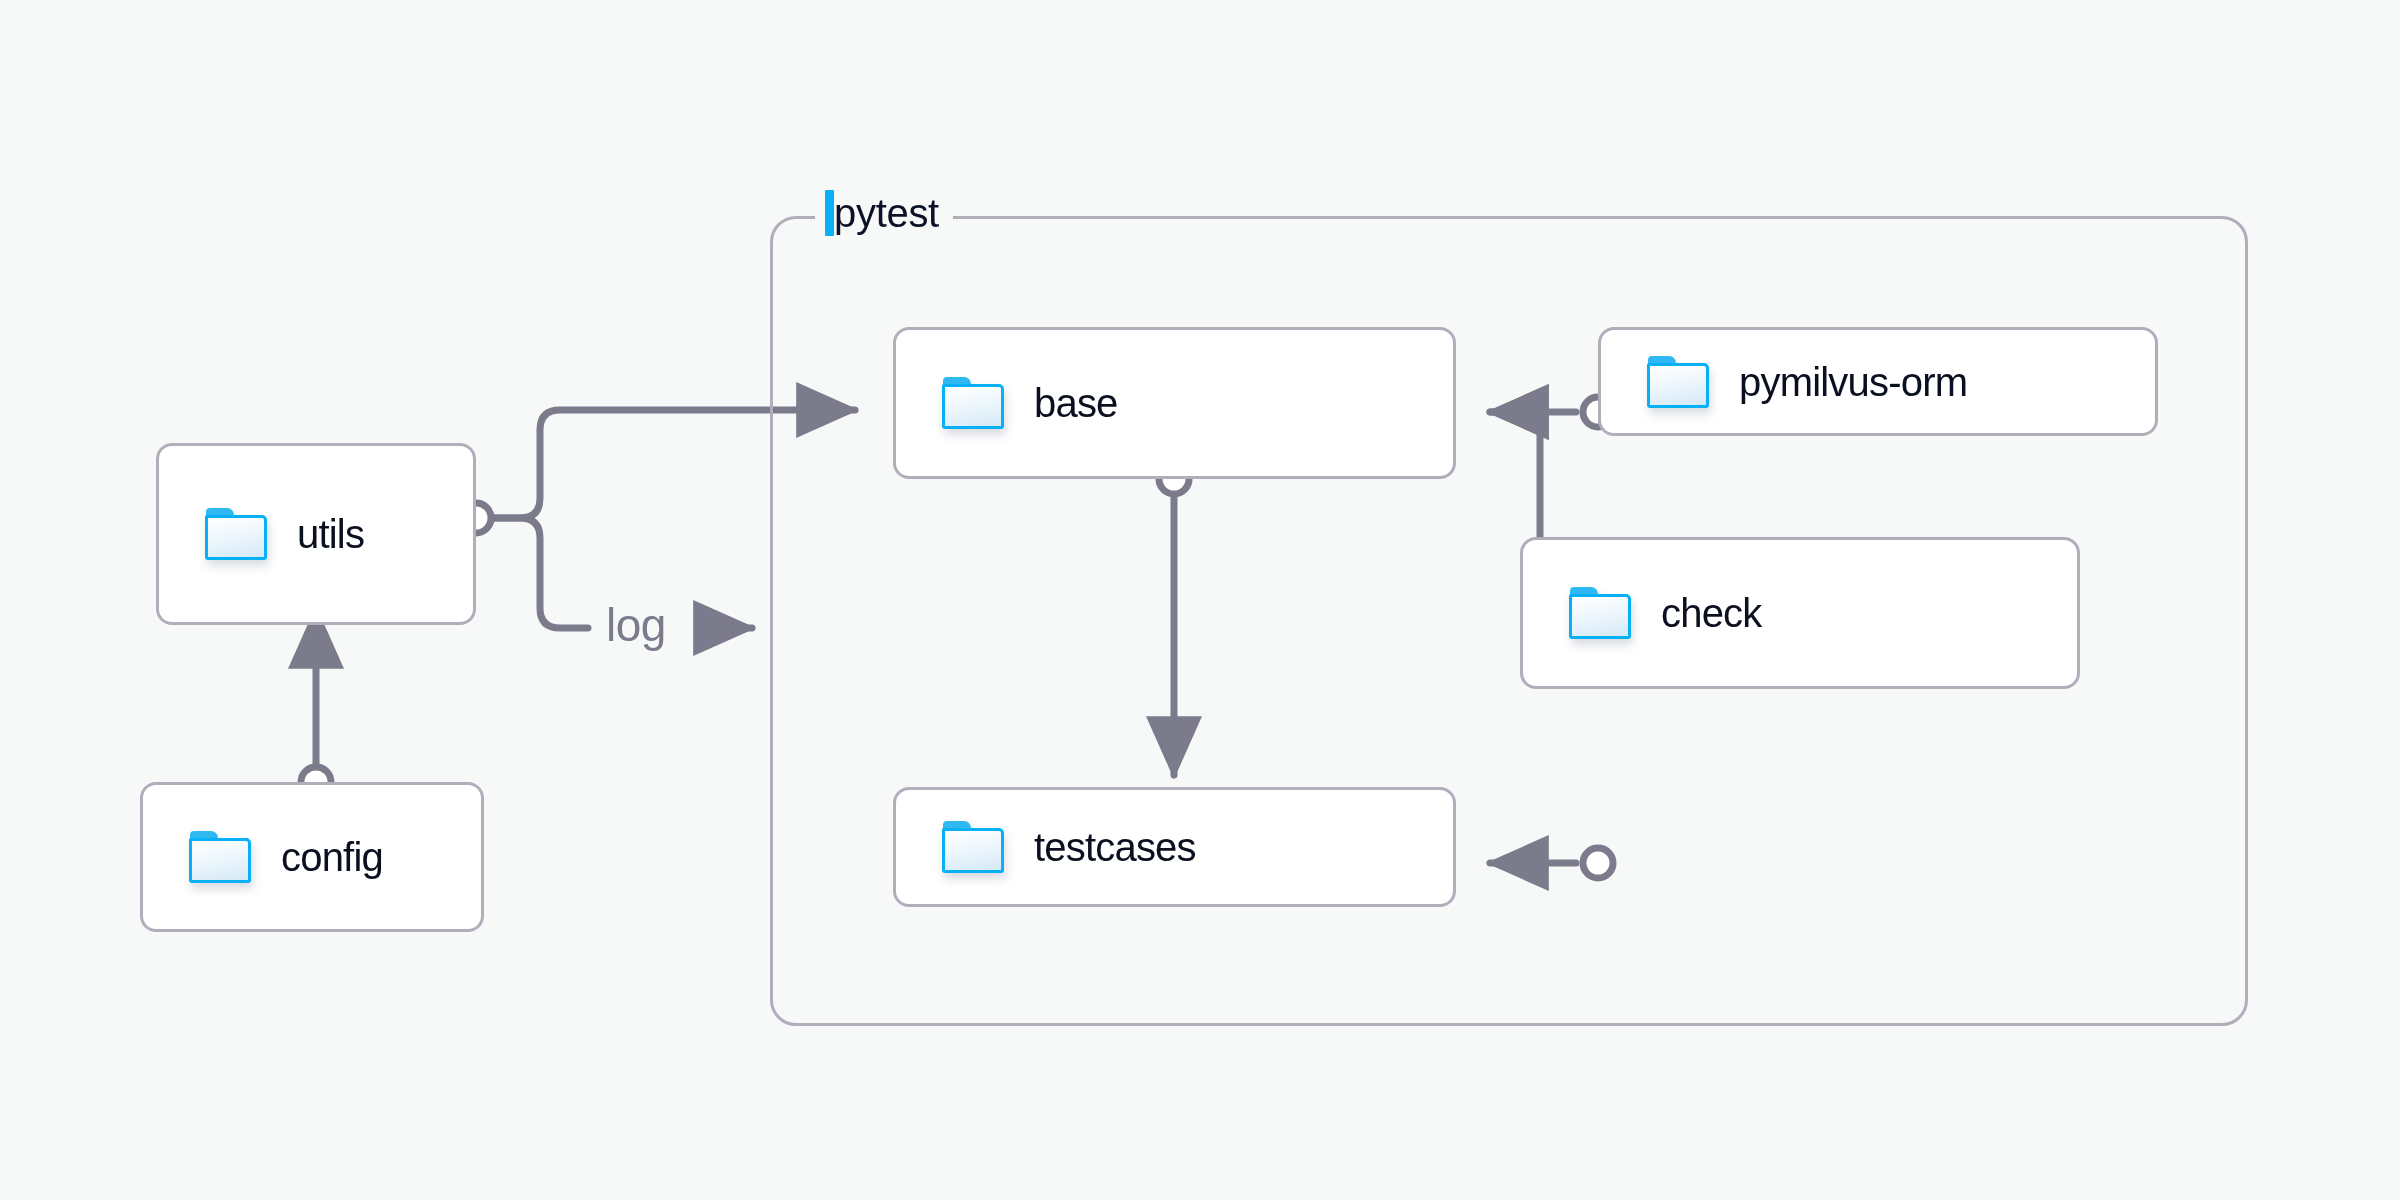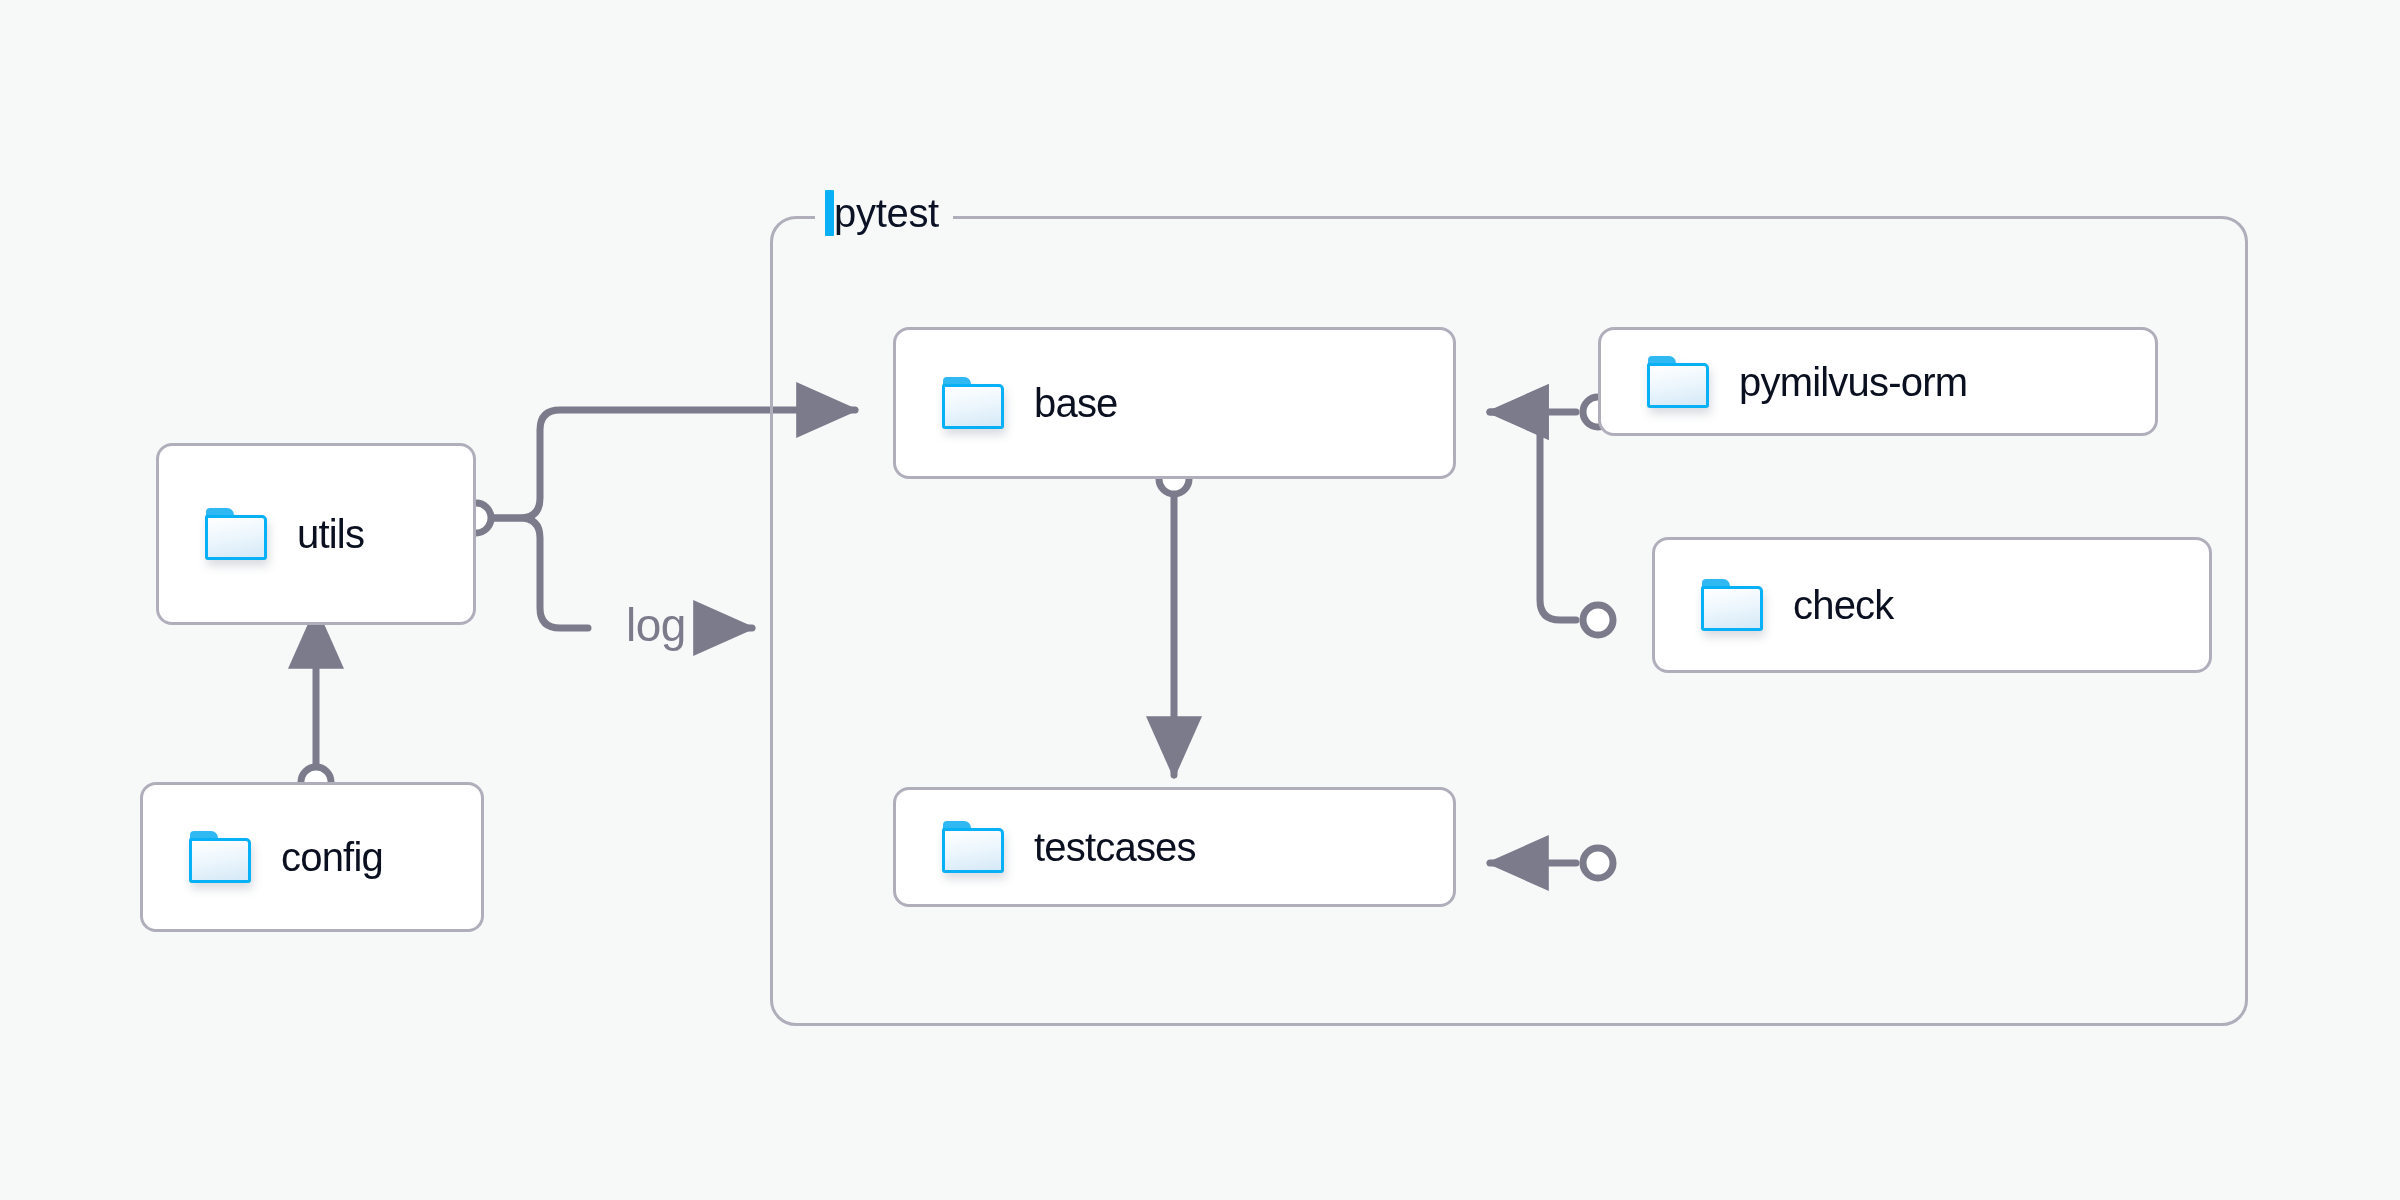--- a/index.html
+++ b/index.html
@@ -198,24 +198,24 @@
   </div>
 
   <div class="node" style="left:1598px; top:327px; width:560px; height:109px;align-items:center;">
     <span class="folder-icon">
       <span class="fi-tab"></span>
         <span class="fi-body"></span>
     </span>
     <span class="node-label">pymilvus-orm</span>
   </div>
 
-  <div class="node" style="left:1652px; top:537px; width:560px; height:136px;">
+  <div class="node" style="left:1520px; top:537px; width:560px; height:152px;">
     <span class="folder-icon">
       <span class="fi-tab"></span>
         <span class="fi-body"></span>
     </span>
     <span class="node-label">check</span>
   </div>
 
 
-  <div class="edge-label" style="left:606px; top:602px;margin-left:20px;">log</div>
+  <div class="edge-label" style="left:606px; top:602px;">log</div>
 
 </div>
 
 </body></html>

